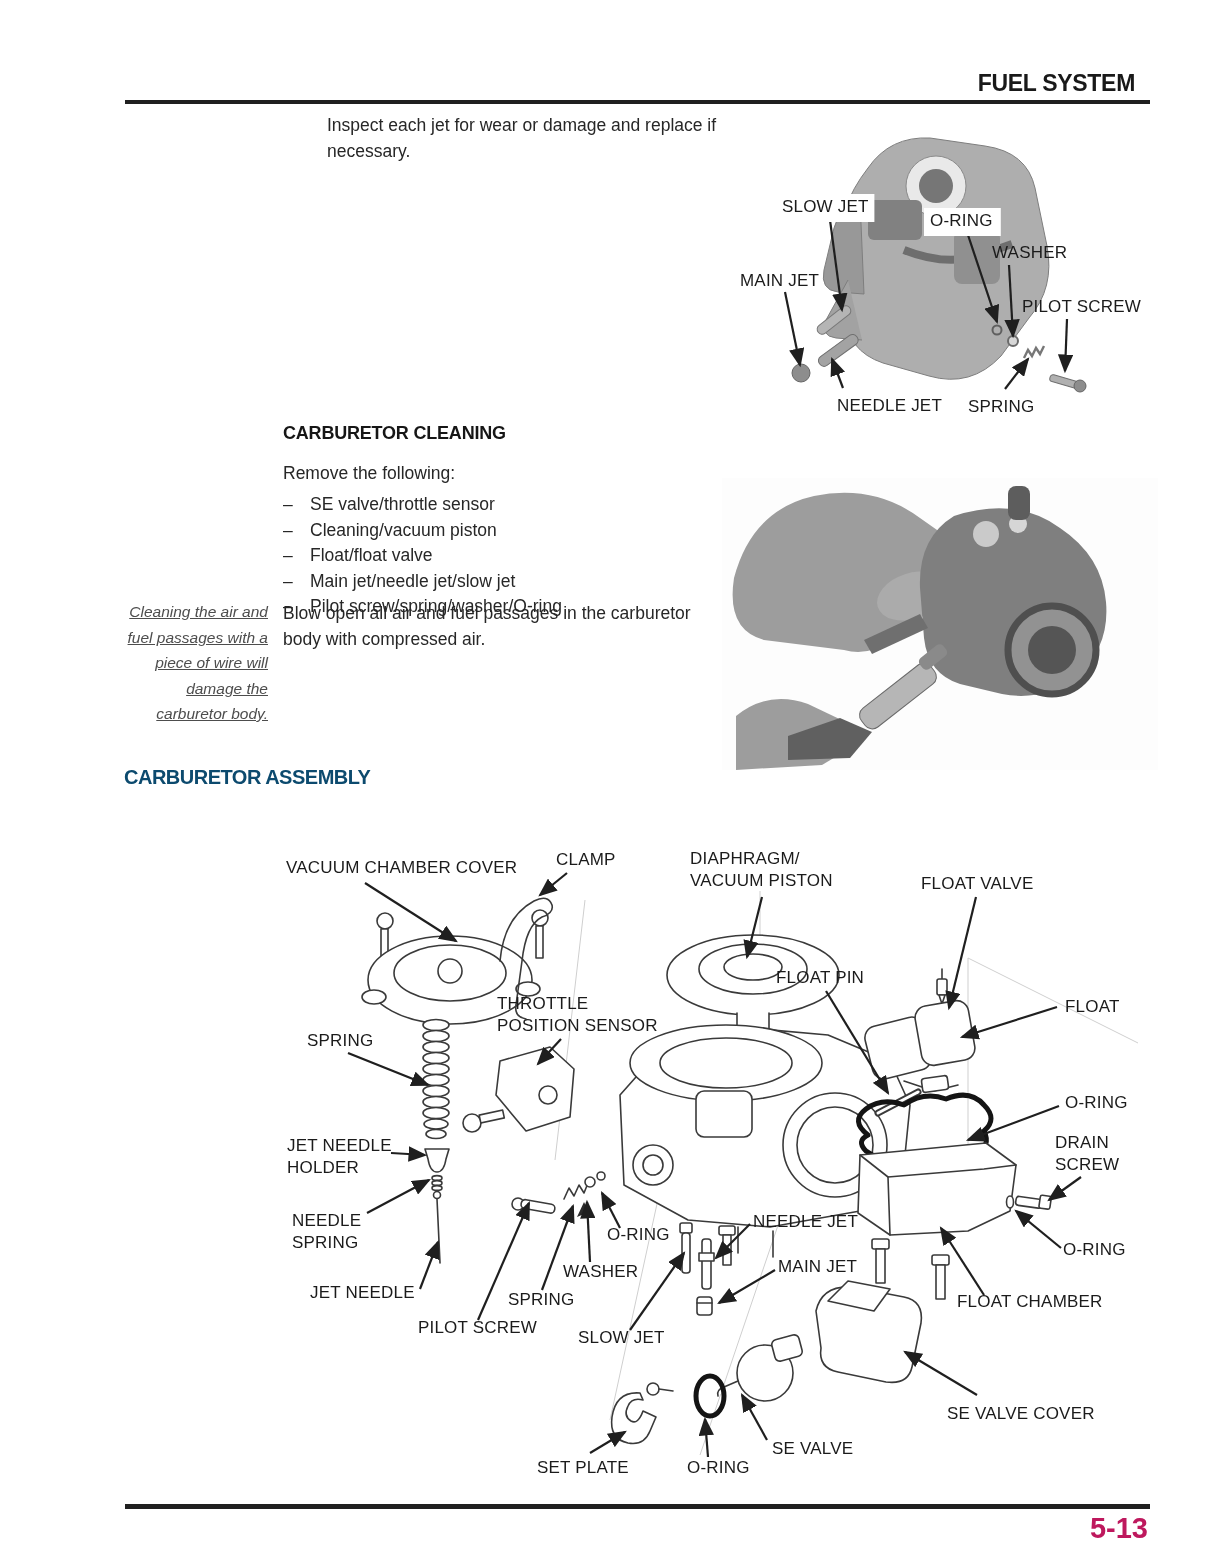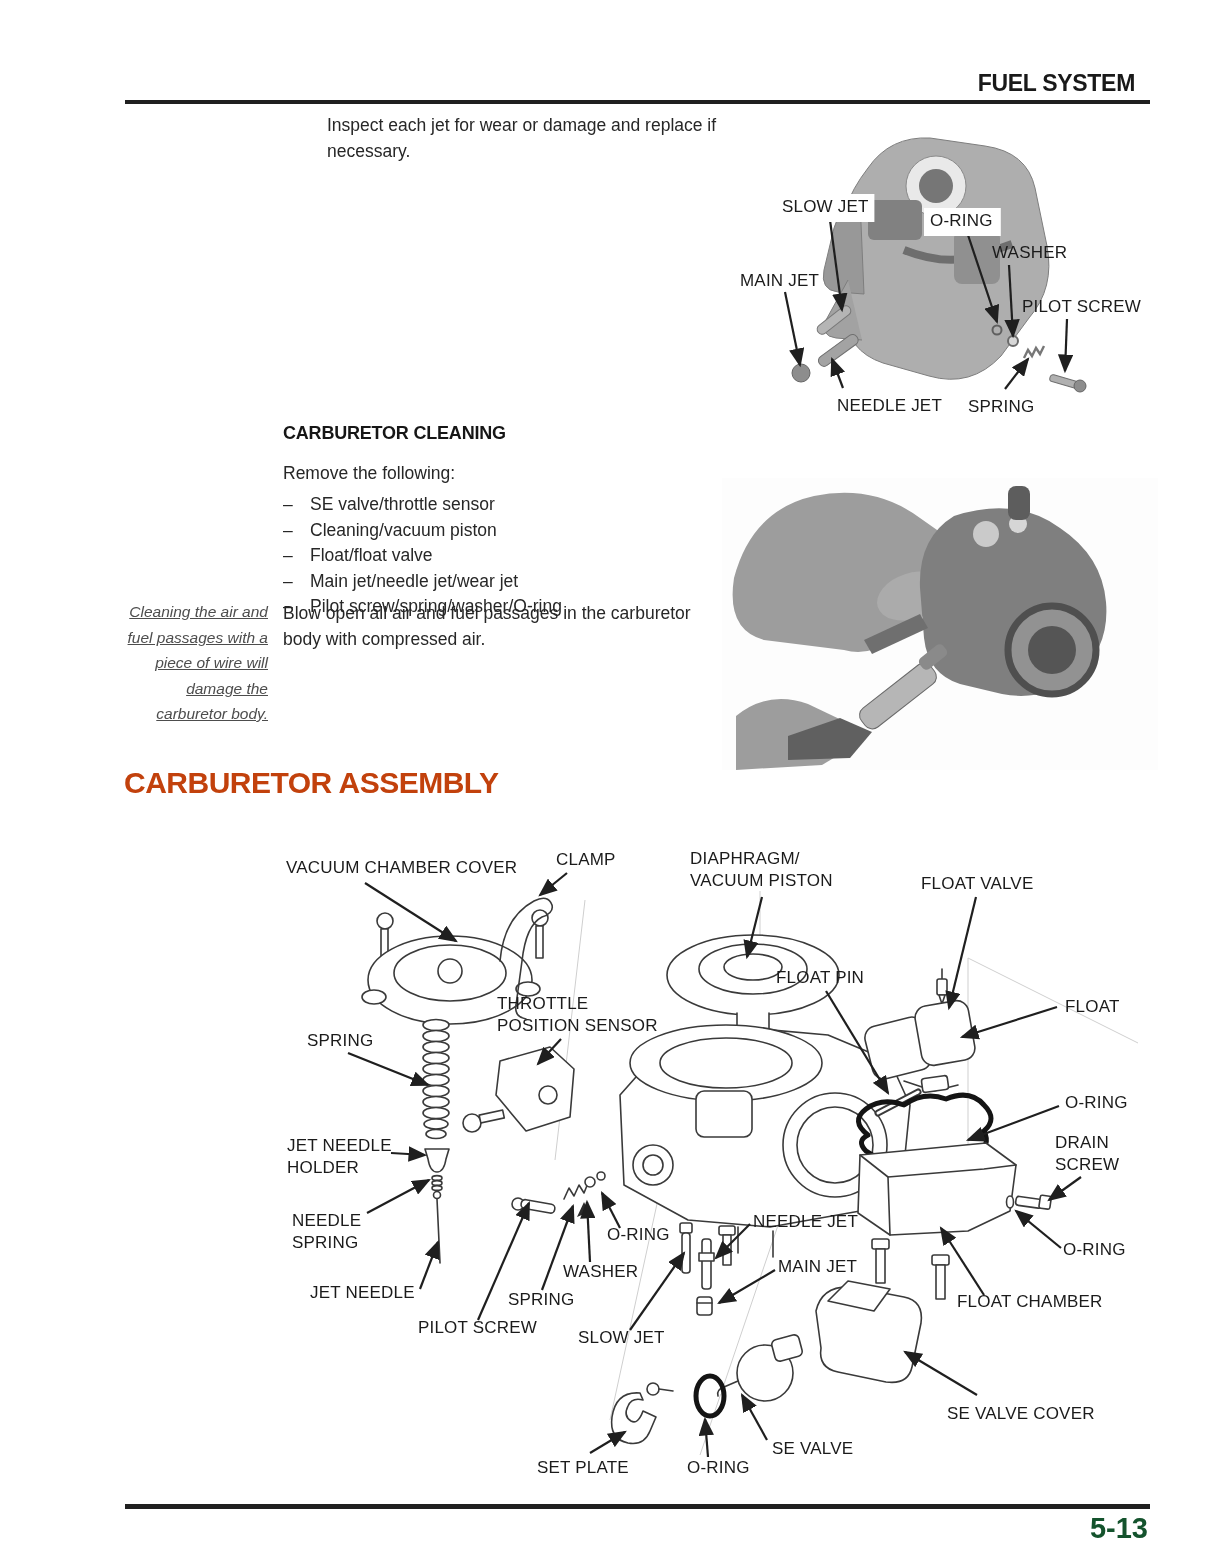--- a/index.html
+++ b/index.html
@@ -5,28 +5,28 @@
   html,body{margin:0;padding:0;}
   body{
     width:1224px;height:1559px;position:relative;background:#ffffff;
     font-family:"Liberation Sans",sans-serif;color:#1e1e1e;overflow:hidden;
   }
   .abs{position:absolute;}
   .rule{background:#202020;}
   .header-title{font-size:23px;font-weight:bold;letter-spacing:-0.3px;color:#191919;}
   .para{font-size:17.5px;line-height:26px;color:#272727;}
   .section-h{font-size:18px;font-weight:bold;letter-spacing:-0.2px;color:#161616;}
-  .big-h{font-size:30px;font-weight:bold;letter-spacing:-0.5px;color:#c2410c;}
+  .big-h{font-size:20px;font-weight:bold;letter-spacing:-0.5px;color:#0c4a6e;}
   .list .li{display:flex;font-size:17.5px;line-height:25.5px;color:#272727;}
   .list .dash{width:27px;flex:0 0 27px;}
   .side-note{
     font-size:15.5px;font-style:italic;line-height:25.5px;color:#4d4d4d;
     text-align:right;
   }
-  .page-num{font-size:29px;font-weight:bold;color:#14532d;letter-spacing:0;}
+  .page-num{font-size:29px;font-weight:bold;color:#be185d;letter-spacing:0;}
   svg{display:block;}
   svg text{
     font-family:"Liberation Sans",sans-serif;font-size:17px;fill:#1b1b1b;
     letter-spacing:0.2px;
   }
   .arrow{stroke:#1f1f1f;stroke-width:2.2;}
   .art{stroke:#3a3a3a;stroke-width:1.6;fill:none;stroke-linejoin:round;stroke-linecap:round;}
   .art .solid{fill:#ffffff;}
   .plane{stroke:#cfcfcf;stroke-width:1;fill:none;}
   .thick-ring{stroke:#141414;stroke-width:5;fill:none;}
@@ -93,21 +93,21 @@
     <div class="li">
       <span class="dash">–</span>
       <span>Cleaning/vacuum piston</span>
     </div>
     <div class="li">
       <span class="dash">–</span>
       <span>Float/float valve</span>
     </div>
     <div class="li">
       <span class="dash">–</span>
-      <span>Main jet/needle jet/wear jet</span>
+      <span>Main jet/needle jet/slow jet</span>
     </div>
     <div class="li">
       <span class="dash">–</span>
       <span>Pilot screw/spring/washer/O-ring</span>
     </div>
   </div>
 <div class="abs side-note" style="left:124px;top:599px;width:144px;text-decoration:underline;">Cleaning the air and fuel passages with a piece of wire will damage the carburetor body.</div>
 <div class="abs para" style="left:283px;top:600px;width:449px;">Blow open all air and fuel passages in the carbure­tor body with compressed air.</div>
 
 <svg class="abs" style="left:722px;top:478px;" width="436" height="292" viewBox="0 0 436 292">

